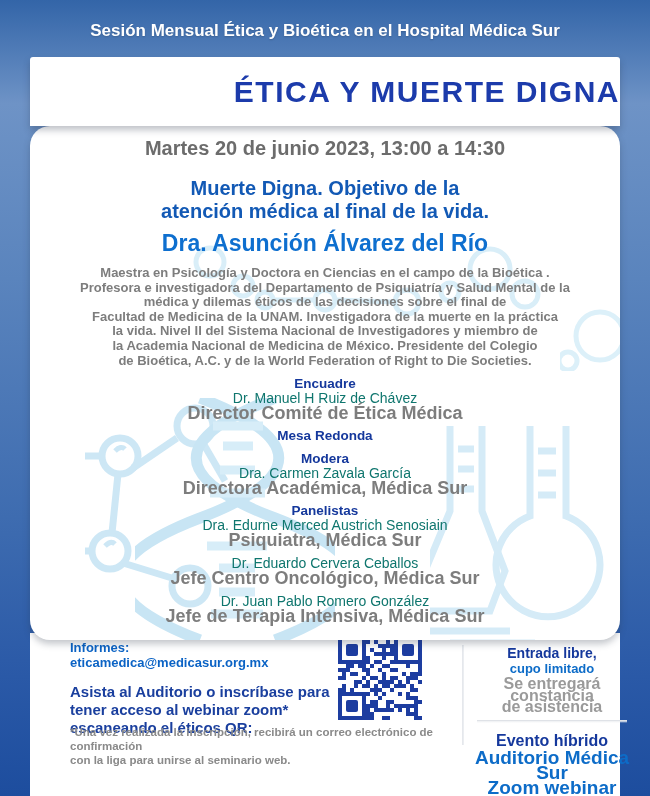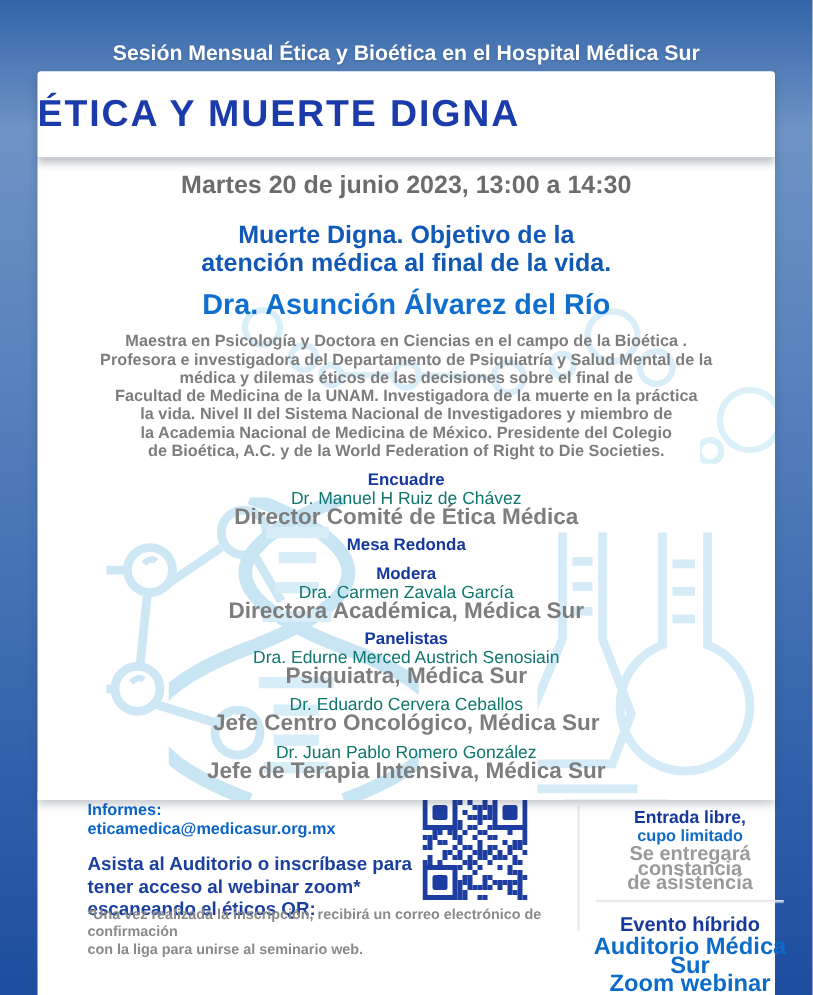--- a/index.html
+++ b/index.html
@@ -8,26 +8,25 @@
     position:relative; overflow:hidden;
     font-family:"Liberation Sans", sans-serif;
     background:
       radial-gradient(60% 30% at 50% 98%, rgba(255,255,255,.35), rgba(255,255,255,0) 70%),
       linear-gradient(180deg, #3365a8 0%, #6e93c6 13%, #5a84bd 35%, #3e6cb0 65%, #2a59a7 85%, #1d4d9e 100%);
   }
   .banner {
     position:absolute; top:21px; left:0; width:100%;
     text-align:center; color:#ffffff; font-weight:bold; font-size:17px;
     text-shadow:0 1px 2px rgba(0,0,0,.18);
-    margin-top:12px;
   }
-  .card { position:absolute; left:30px; width:590px; background:#ffffff; }
+  .card { position:absolute; left:30px; width:590px; background:#ffffff;border-radius:20px; }
   .card-title {
     top:57px; height:69px; z-index:4; border-radius:3px 3px 0 0;
-    display:flex; align-items:center; justify-content:flex-start;
+    display:flex; align-items:center; justify-content:flex-end;
     box-shadow:0 4px 7px rgba(40,50,70,.30);
   }
   .main-title { color:#1c3bab; font-size:30px; font-weight:bold; letter-spacing:1.5px; }
   .card-body {
     top:126px; height:514px; z-index:3; overflow:hidden;
     box-shadow:0 4px 7px rgba(40,50,70,.28);
   }
   .card-footer { top:633px; height:166px; z-index:2; border-radius:0 0 3px 3px; }
   .content { position:relative; z-index:1; padding-top:11px; text-align:center; }
   .deco { position:absolute; z-index:0; }

